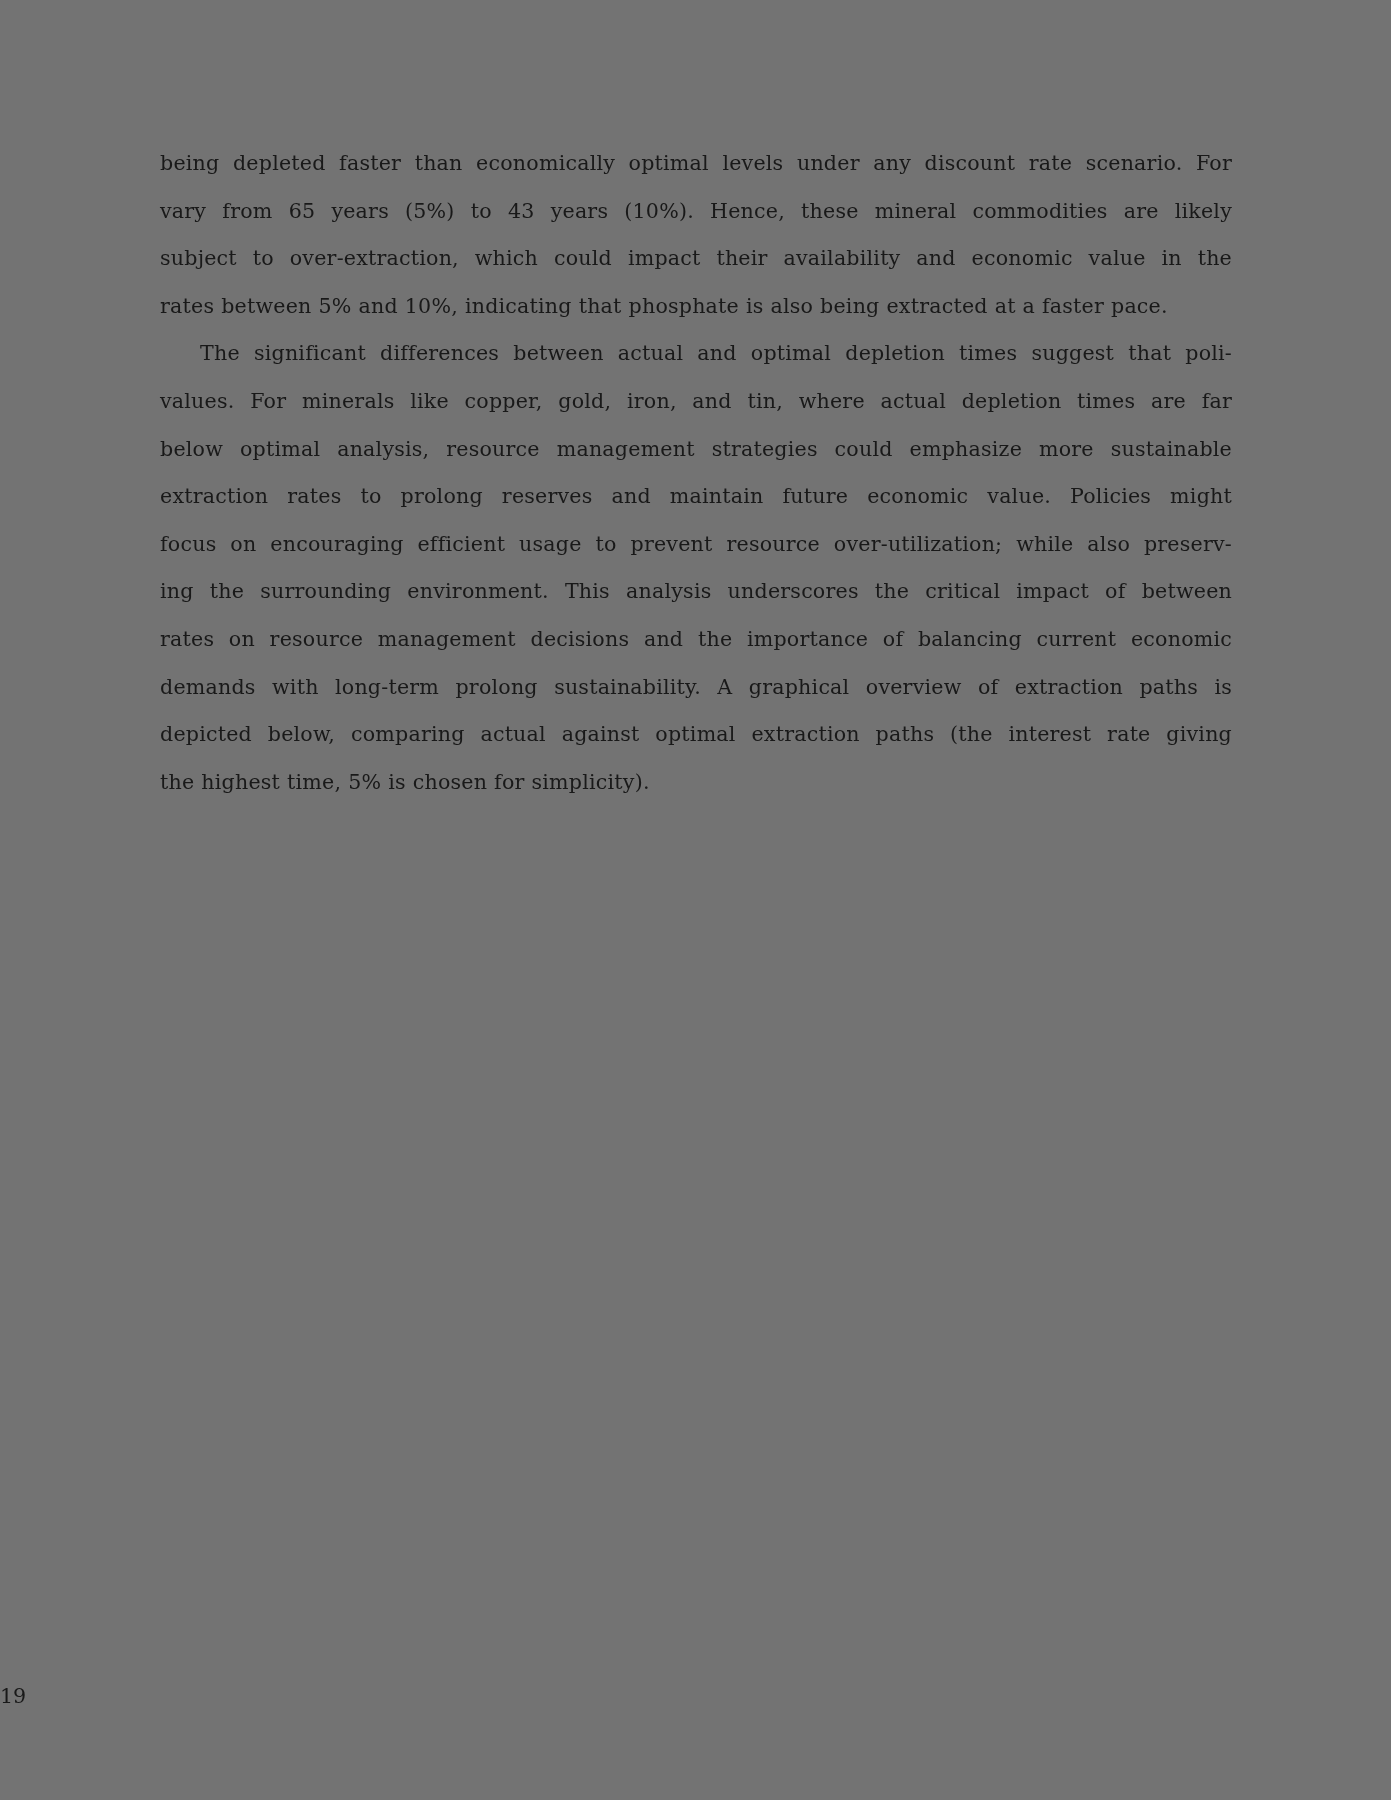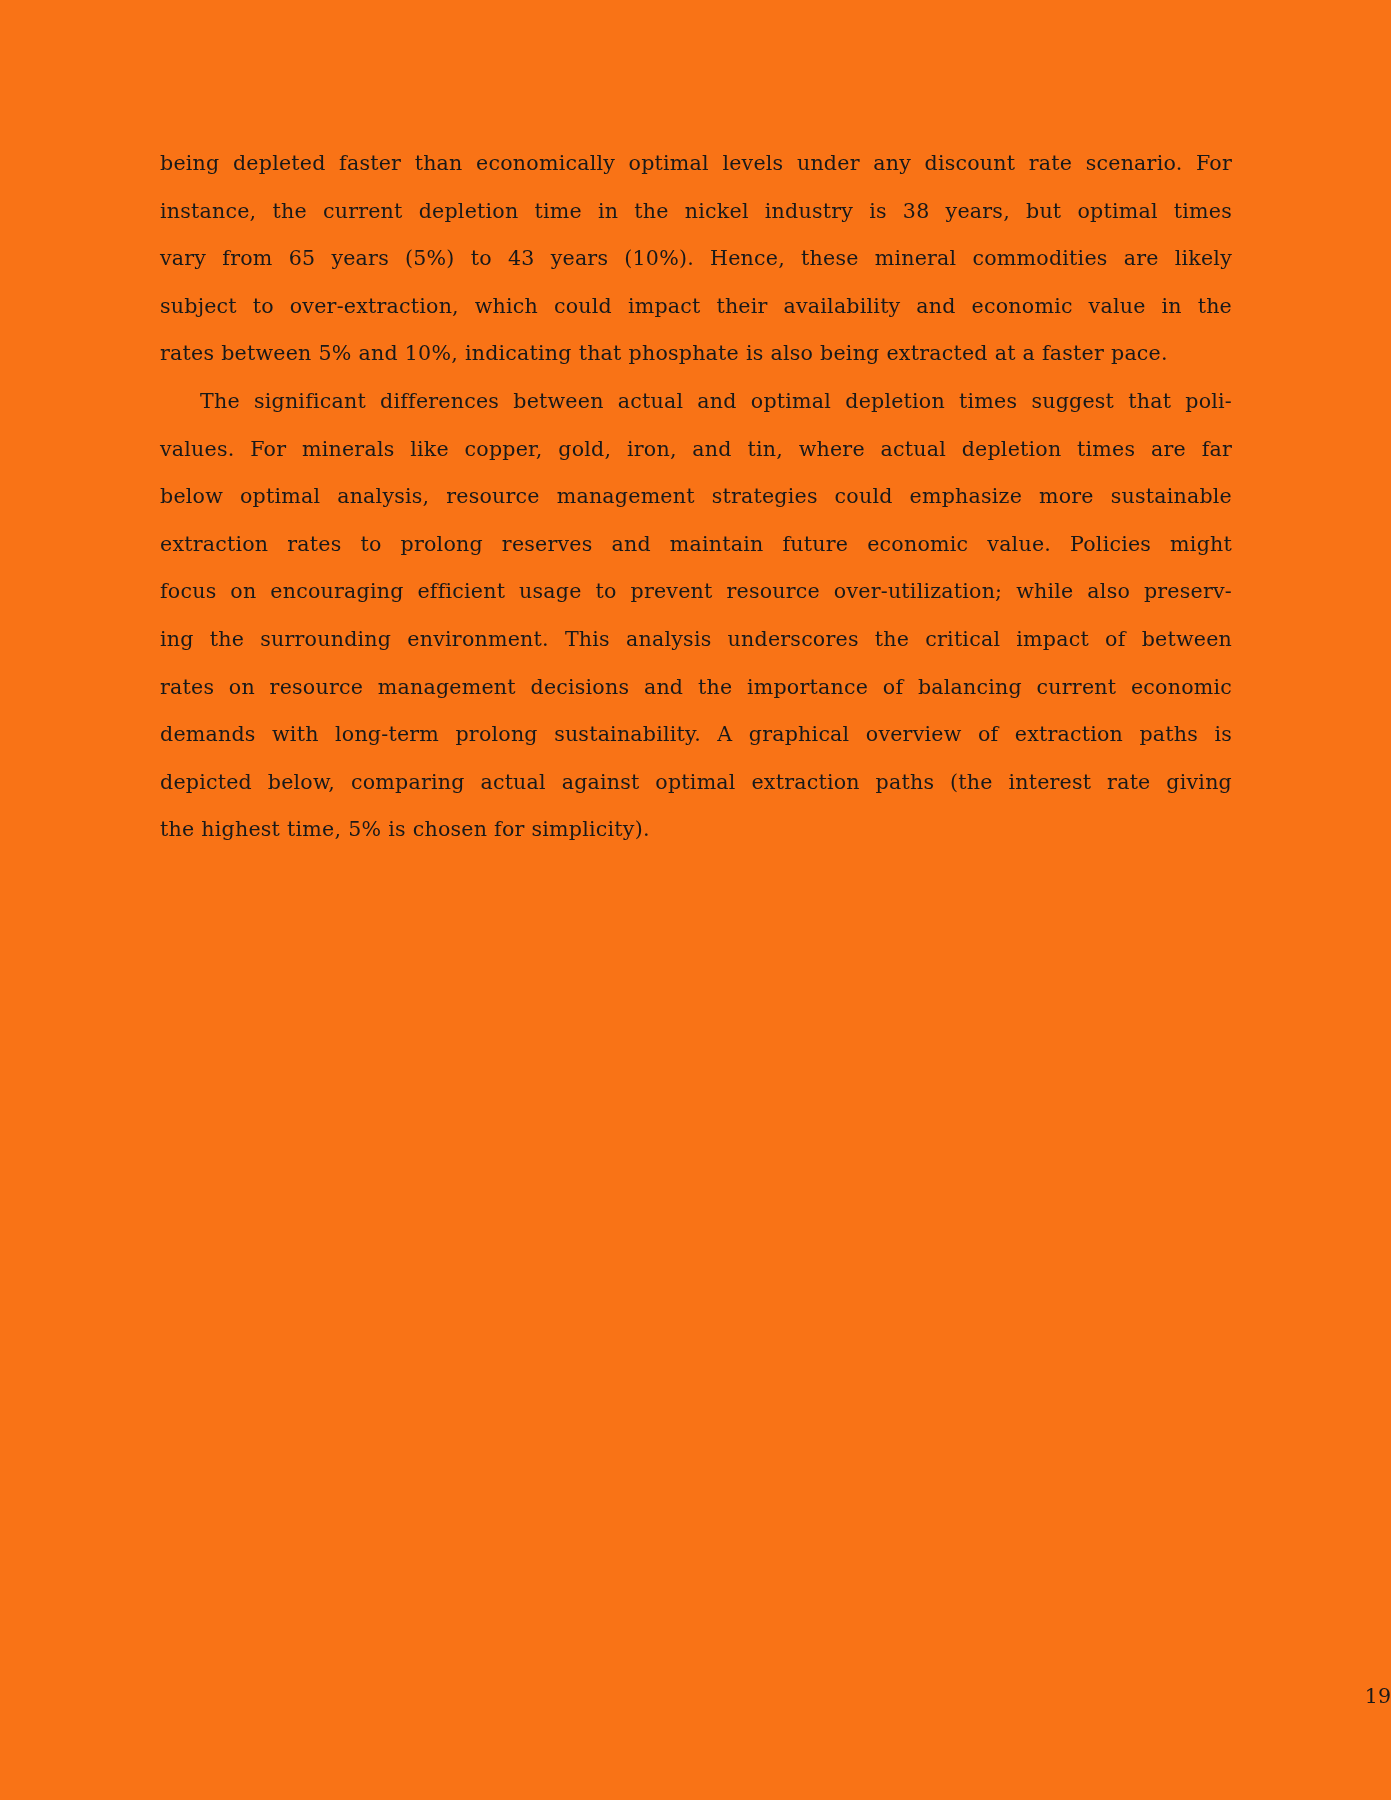--- a/index.html
+++ b/index.html
@@ -4,21 +4,21 @@
 <style>
   html, body {
     margin: 0;
     padding: 0;
     background: #ffffff;
   }
   .page {
     position: relative;
     width: 1391px;
     height: 1800px;
-    background: #f97316;
+    background: #737373;
     overflow: hidden;
     font-family: "DejaVu Serif", "Liberation Serif", serif;
     color: #1a1a1a;
   }
   .text-column {
     position: absolute;
     left: 160px;
     top: 140px;
     width: 1072px;
   }
@@ -46,36 +46,35 @@
     white-space: normal;
   }
   .line.first-indent {
     text-indent: 40px;
   }
   .page-number {
     position: absolute;
     left: 0;
     right: 0;
     top: 1686px;
-    text-align: right;
+    text-align: left;
     font-size: 20.6px;
     line-height: 1;
     color: #191919;
   }
 </style>
 </head>
 <body>
 
 <div class="page">
 
   <div class="text-column">
 
     <p class="para">
       <span class="line">being depleted faster than economically optimal levels under any discount rate scenario. For</span>
-      <span class="line">instance, the current depletion time in the nickel industry is 38 years, but optimal times</span>
       <span class="line">vary from 65 years (5%) to 43 years (10%). Hence, these mineral commodities are likely</span>
       <span class="line">subject to over-extraction, which could impact their availability and economic value in the</span>
       <span class="line last">rates between 5% and 10%, indicating that phosphate is also being extracted at a faster pace.</span>
     </p>
 
     <p class="para">
       <span class="line first-indent">The significant differences between actual and optimal depletion times suggest that poli-</span>
       <span class="line">values. For minerals like copper, gold, iron, and tin, where actual depletion times are far</span>
       <span class="line">below optimal analysis, resource management strategies could emphasize more sustainable</span>
       <span class="line">extraction rates to prolong reserves and maintain future economic value. Policies might</span>

